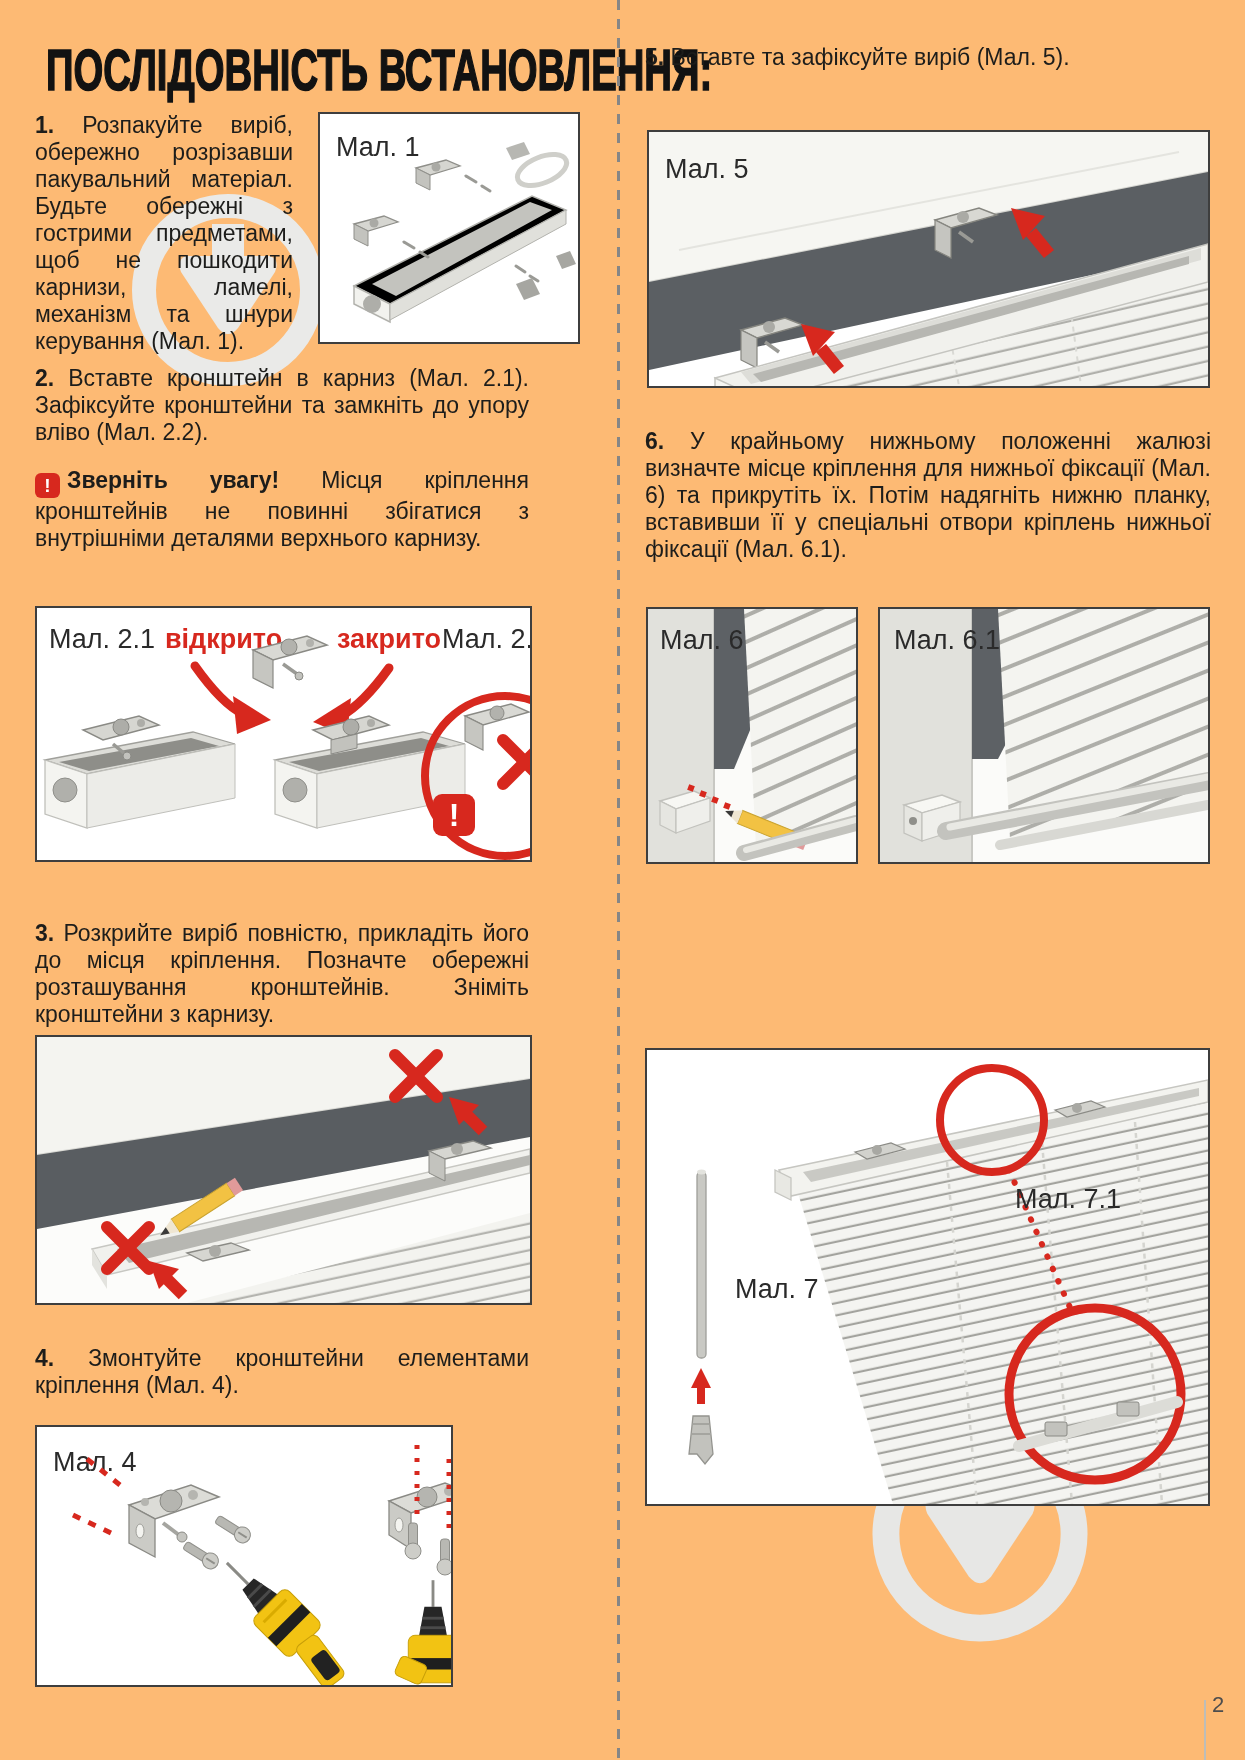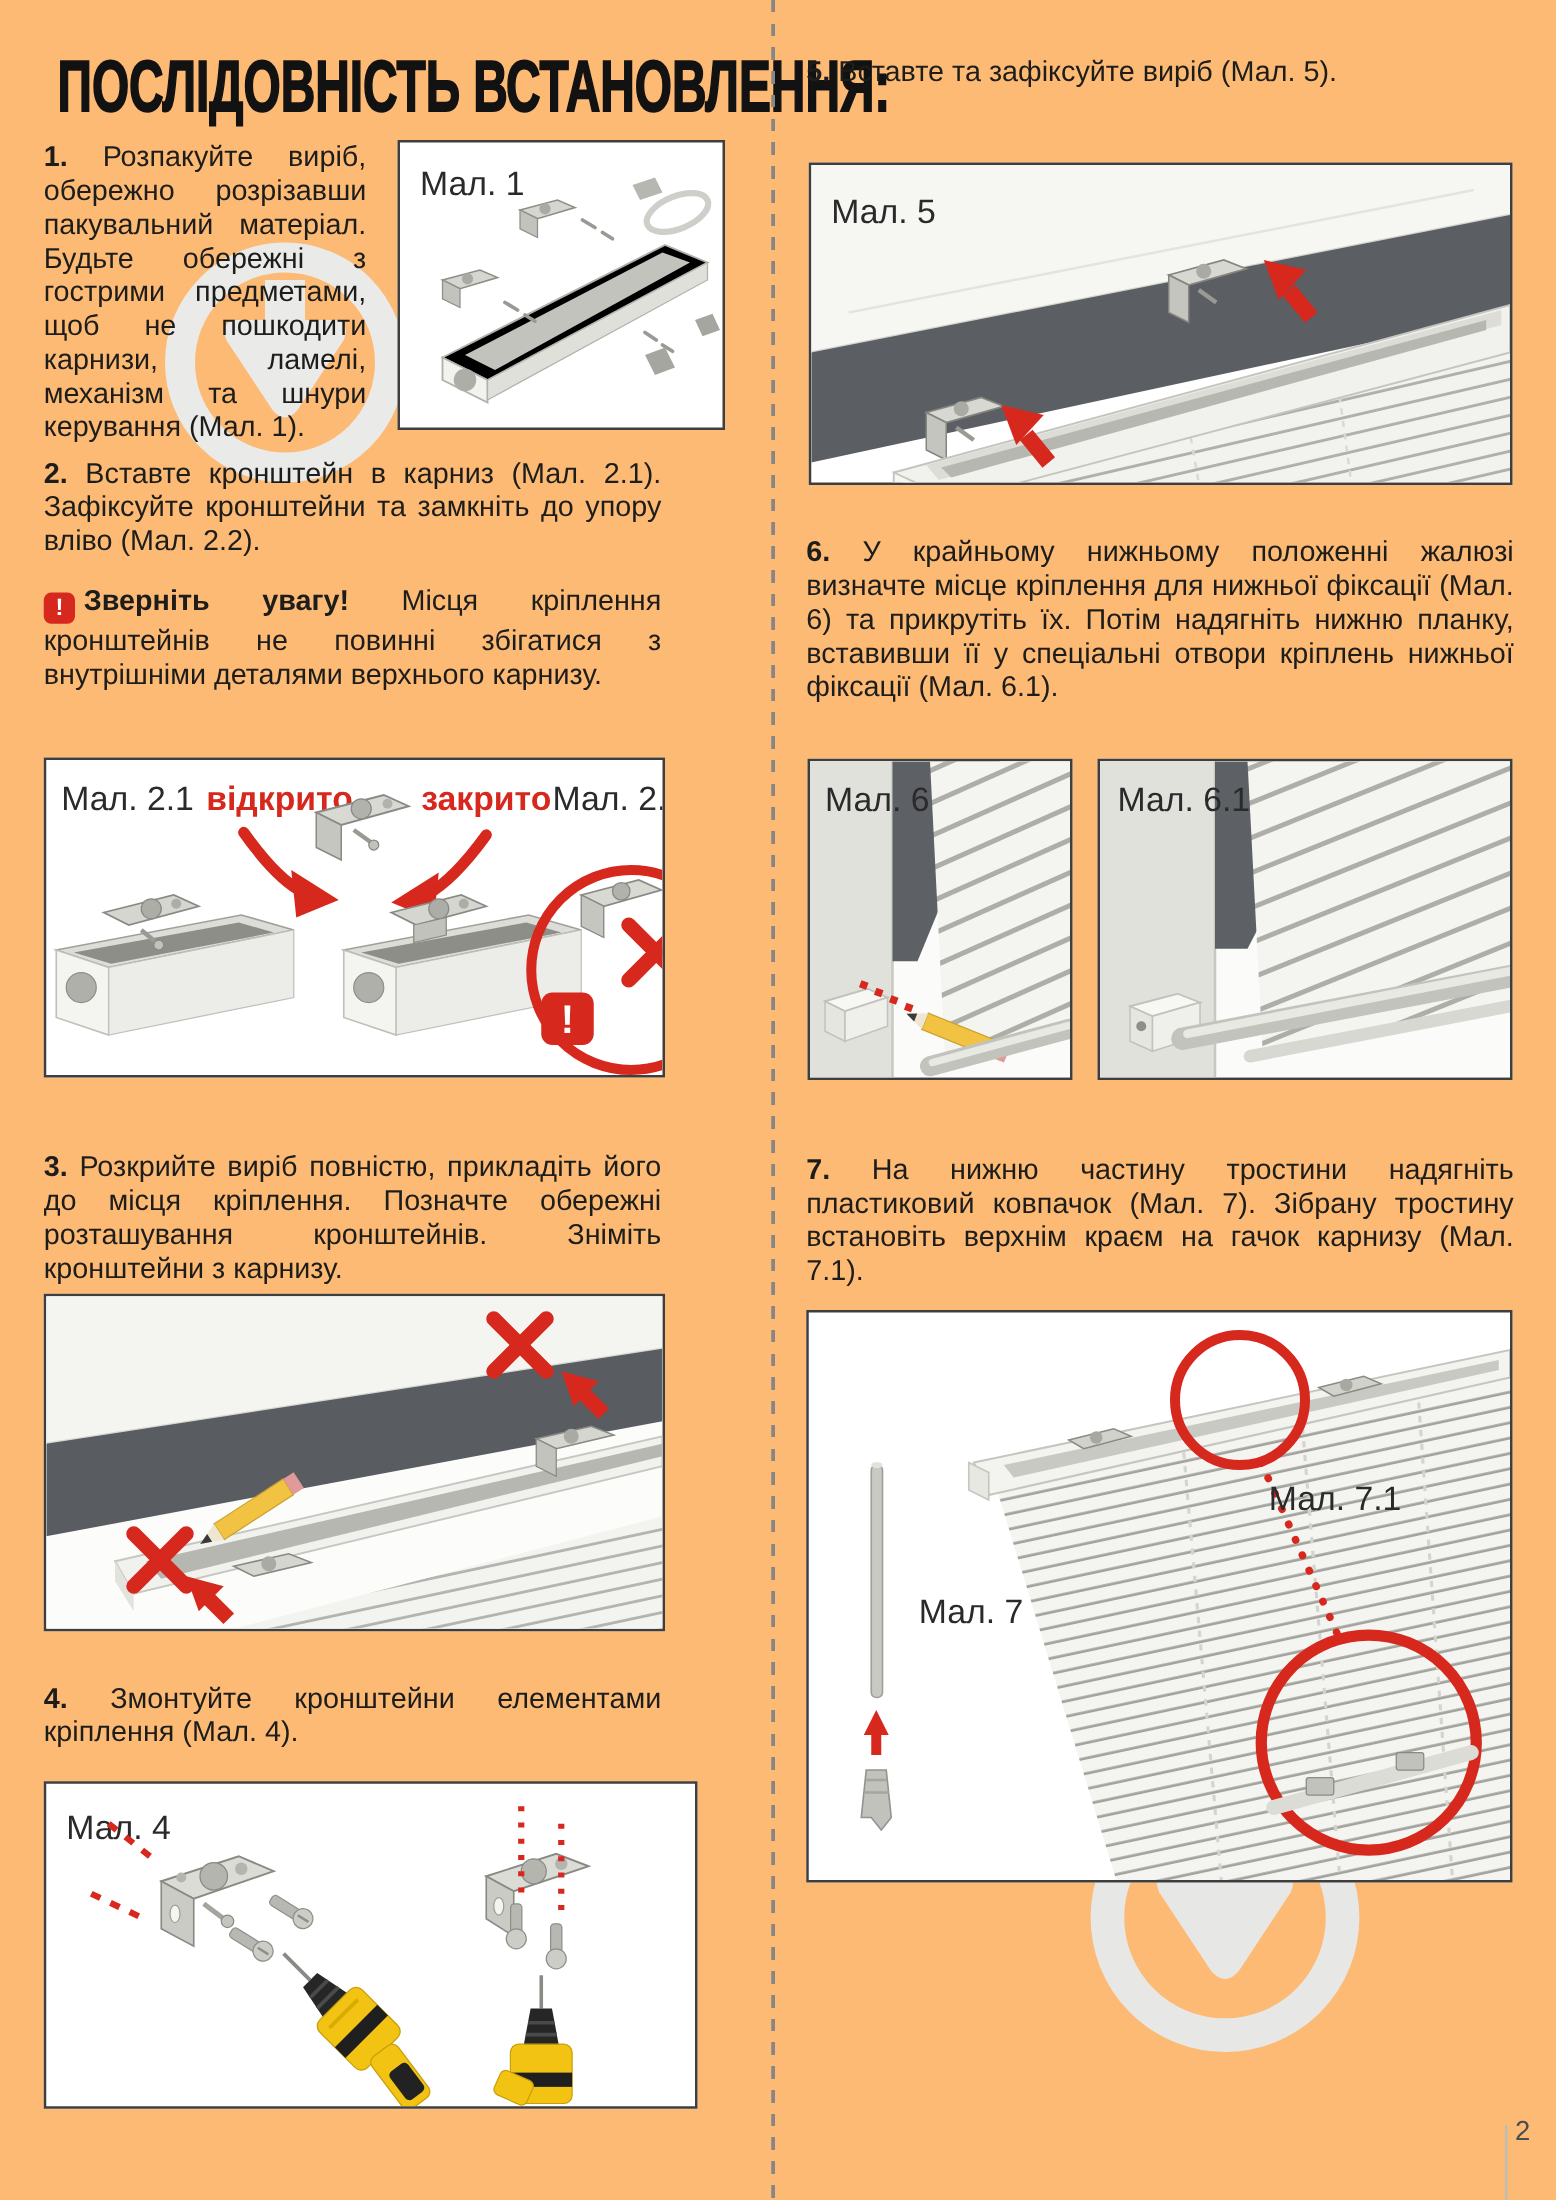--- a/index.html
+++ b/index.html
@@ -228,21 +228,21 @@
           <polygon points="412,60 442,68 422,88" fill="#d7281e"></polygon>
         </g>
       </svg>
     </div>
 
     <p class="step" style="left:35px;top:1345px;width:494px">
       <b>4.</b>
       <span>Змонтуйте кронштейни елементами кріплення (Мал. 4).</span>
     </p>
 
-    <div class="figure" style="left:35px;top:1425px;width:523px;height:262px">
+    <div class="figure" style="left:35px;top:1425px;width:418px;height:262px">
       <svg width="493" height="258" viewBox="0 0 493 258">
         <text x="16" y="44" class="fig-label">Мал. 4</text>
 
         <g transform="translate(92,50)">
           <polygon points="0,28 62,8 90,20 26,42" fill="#dcdcd7" stroke="#8a8a85" stroke-width="1.5"></polygon>
           <circle cx="42" cy="24" r="11" fill="#b5b5b0" stroke="#8a8a85"></circle>
           <circle cx="64" cy="18" r="5" fill="#b5b5b0"></circle>
           <circle cx="16" cy="25" r="4" fill="#b5b5b0"></circle>
           <polygon points="0,28 26,42 26,80 0,66" fill="#cbcbc6" stroke="#8a8a85" stroke-width="1.3"></polygon>
           <ellipse cx="11" cy="54" rx="4" ry="7" fill="#f4f4f0" stroke="#9f9f9a"></ellipse>
@@ -425,24 +425,20 @@
           <polygon points="24,196 42,204 42,232 24,224" fill="#e6e6e1" stroke="#c2c2bd" stroke-width="1.2"></polygon>
           <polygon points="42,204 80,193 80,220 42,232" fill="#efefeb" stroke="#c2c2bd" stroke-width="1.2"></polygon>
           <circle cx="33" cy="212" r="4" fill="#8f8f8a"></circle>
         </g>
         <line x1="66" y1="222" x2="328" y2="172" stroke="#c3c3be" stroke-width="18" stroke-linecap="round"></line>
         <line x1="70" y1="218" x2="328" y2="168" stroke="#e9e9e4" stroke-width="7" stroke-linecap="round"></line>
         <line x1="120" y1="236" x2="328" y2="196" stroke="#d8d8d3" stroke-width="10" stroke-linecap="round"></line>
       </svg>
     </div>
 
-    <p class="step" style="left:645px;top:922px;width:566px">
-      <b>7.</b>
-      <span>На нижню частину тростини надягніть пластиковий ковпачок (Мал. 7). Зібрану тростину встановіть верхнім краєм на гачок карнизу (Мал. 7.1).</span>
-    </p>
 
     <div class="figure" style="left:645px;top:1048px;width:565px;height:458px">
       <svg width="561" height="454" viewBox="0 0 561 454">
         <defs>
           <pattern id="slats7" width="24" height="12" patternUnits="userSpaceOnUse" patternTransform="rotate(-12)">
             <rect width="24" height="12" fill="#f4f4f1"></rect>
             <line x1="0" y1="11" x2="24" y2="11" stroke="#a3a39e" stroke-width="2.4"></line>
           </pattern>
         </defs>
 

